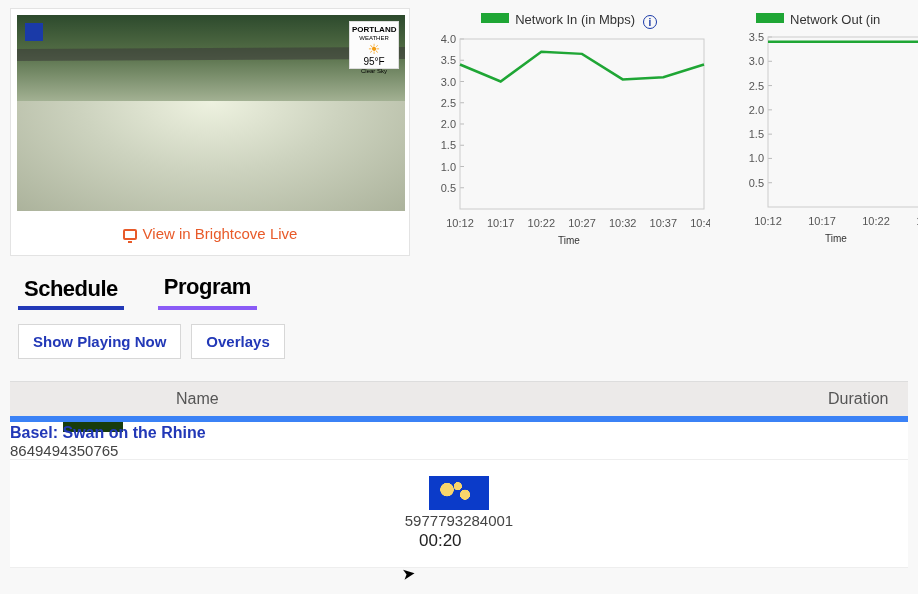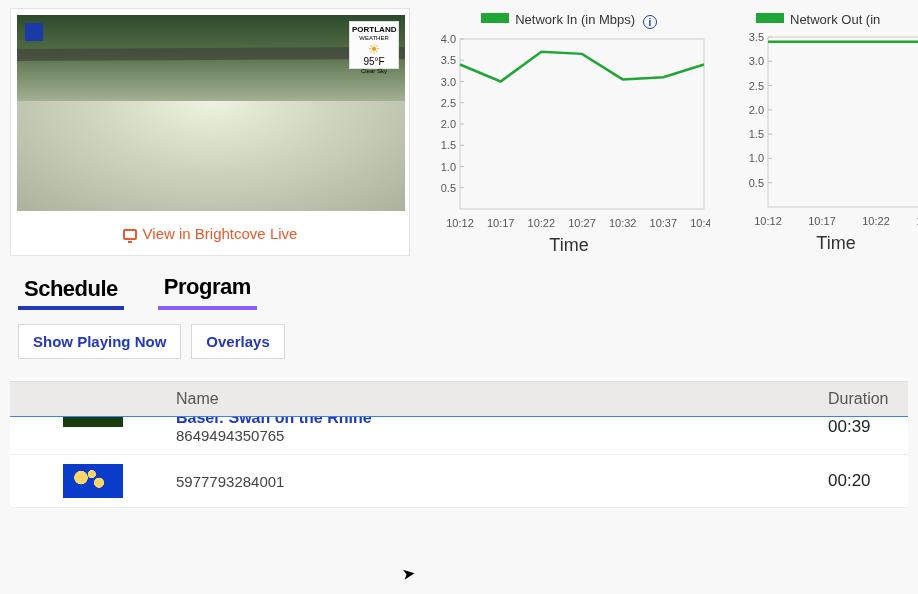--- a/index.html
+++ b/index.html
@@ -117,21 +117,21 @@
     vertical-align:-2px;
   }
   .plot {
     position:relative;
     height: 200px;
     width: 100%;
   }
   .plot svg { width:100%; height:100%; }
   .time-label {
     text-align:center;
-    font-size:18px;
+    font-size:10px;
     color:#333;
     margin-top:2px;
   }
 
   .tabs-row {
     display:flex;
     padding: 18px 18px 0;
     gap: 34px;
     align-items:flex-end;
   }
@@ -158,40 +158,41 @@
     font-weight:700;
     font-size:15px;
     padding:8px 14px;
     cursor:pointer;
   }
 
   .table-header {
     display:flex;
     background:#eceae9;
     border-top:1px solid #ddd;
-    border-bottom:1px solid #3b82f6;
+    border-bottom:6px solid #3b82f6;
     padding:8px 0;
     margin: 8px 10px 0;
     font-size:16px;
     color:#555;
   }
   .col-thumb { width:166px; }
   .col-name { flex:1; }
   .col-actions { width:100px; }
   .col-dur { width:80px; text-align:left; }
 
   .rows {
     margin: 0 10px;
   }
   .row {
     display:flex;
     align-items:center;
     border-bottom:1px solid #eee;
-    padding:9px 0;
+    padding:16px 0;
     background:#fff;
+    flex-direction:column;
   }
   .row.first-partial {
     align-items:flex-start;
     padding-top:0;
     height:38px;
     overflow:hidden;
   }
   .row .thumb-cell { width:166px; display:flex; justify-content:center; }
   .thumb {
     width:60px; height:34px;

